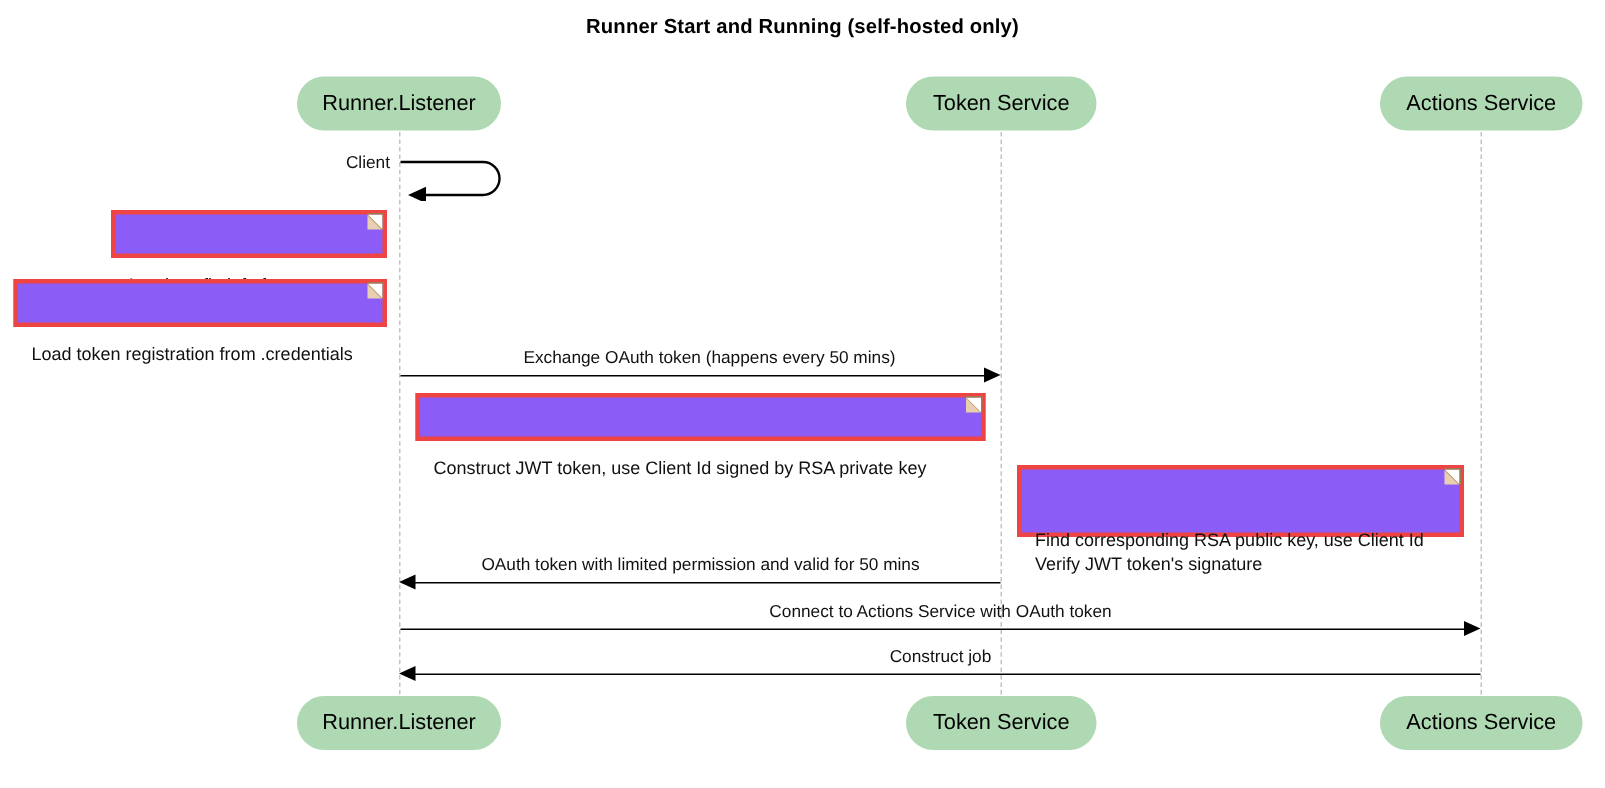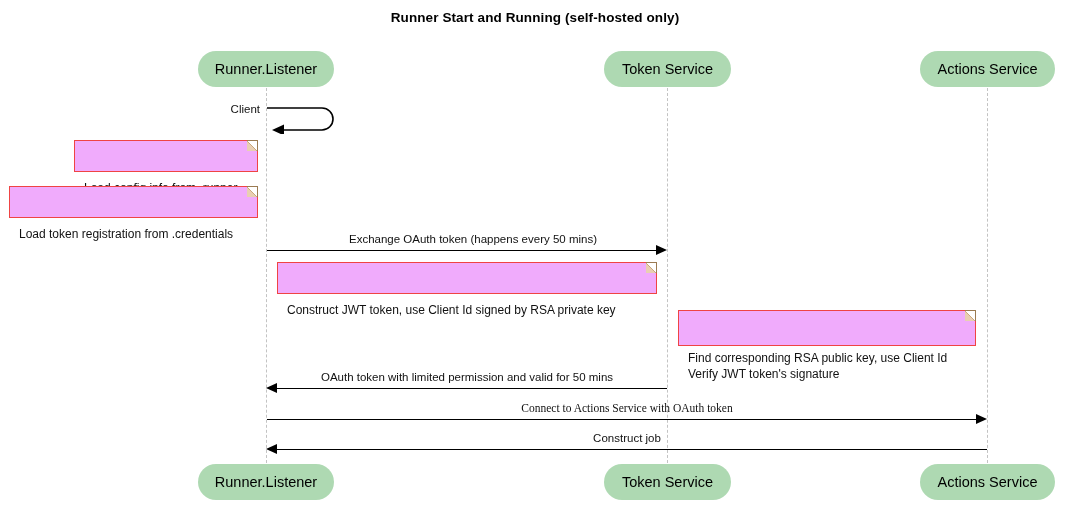--- a/index.html
+++ b/index.html
@@ -88,22 +88,22 @@
 
   
   .selfloop {
     position: absolute;
   }
   .selfloop svg { display: block; }
 
   
   .note {
     position: absolute;
-    background: #f0abfc;
-    border: 1px solid #ef4444;
+    background: #8b5cf6;
+    border: 3px solid #ef4444;
     box-sizing: border-box;
     font-size: 12px;
     color: #111;
     padding: 7px 9px 7px 9px;
     line-height: 16px;
     white-space: pre-line;
   }
   .note-fold {
     position: absolute;
     top: -1px;
@@ -159,40 +159,40 @@
   <div class="msg" style="left:267px; top:250px; width:395px;"></div>
   <div class="arrowhead right" style="left:656px; top:245px;"></div>
   <div class="msg-label" style="left:273px; top:233px; width:400px;">Exchange OAuth token (happens every 50 mins)</div>
 
   <div class="msg" style="left:272px; top:388px; width:395px;"></div>
   <div class="arrowhead left" style="left:266px; top:383px;"></div>
   <div class="msg-label" style="left:267px; top:371px; width:400px;">OAuth token with limited permission and valid for 50 mins</div>
 
   <div class="msg" style="left:267px; top:419px; width:715px;"></div>
   <div class="arrowhead right" style="left:976px; top:414px;"></div>
-  <div class="msg-label" style="left:267px; top:402px; width:720px;font-family:Liberation Serif, serif;">Connect to Actions Service with OAuth token</div>
+  <div class="msg-label" style="left:267px; top:402px; width:720px;">Connect to Actions Service with OAuth token</div>
 
   <div class="msg" style="left:272px; top:449px; width:715px;"></div>
   <div class="arrowhead left" style="left:266px; top:444px;"></div>
   <div class="msg-label" style="left:267px; top:432px; width:720px;">Construct job</div>
 
   <div class="note" style="left:74px; top:140px; width:184px; height:32px;">
     <span class="note-fold"></span>
     <span class="note-text">Load config info from .runner</span>
   </div>
 
   <div class="note" style="left:9px; top:186px; width:249px; height:32px;">
     <span class="note-fold"></span>
     <span class="note-text">Load token registration from .credentials</span>
   </div>
 
   <div class="note" style="left:277px; top:262px; width:380px; height:32px;">
     <span class="note-fold"></span>
     <span class="note-text">Construct JWT token, use Client Id signed by RSA private key</span>
   </div>
 
-  <div class="note" style="left:678px; top:310px; width:298px; height:36px;">
+  <div class="note" style="left:678px; top:310px; width:298px; height:48px;">
     <span class="note-fold"></span>
     <span class="note-text">Find corresponding RSA public key, use Client Id
 Verify JWT token's signature</span>
   </div>
 
 </div>
 
 </body></html>

